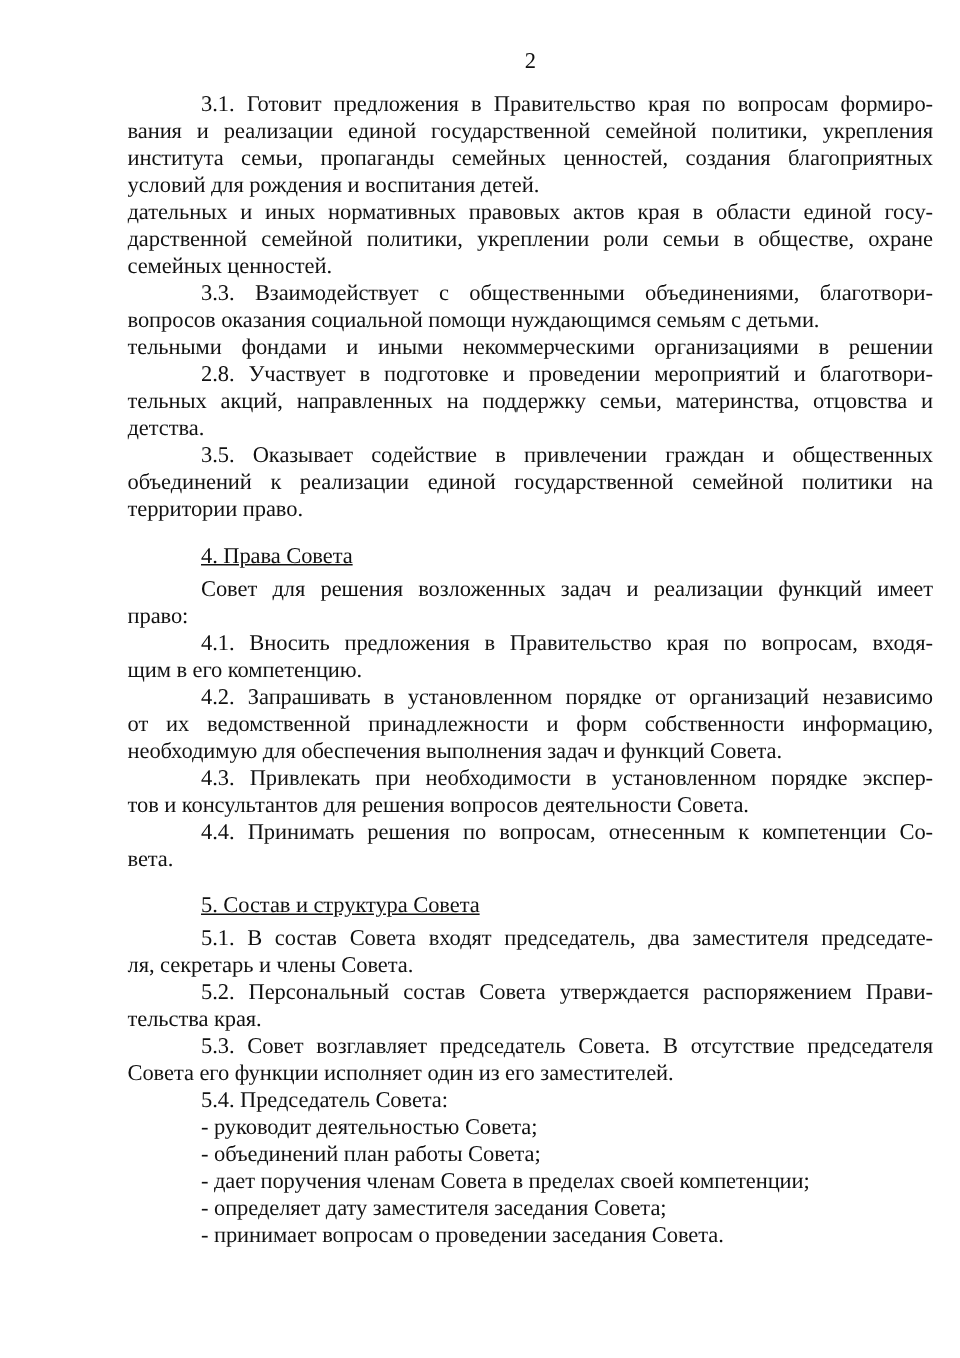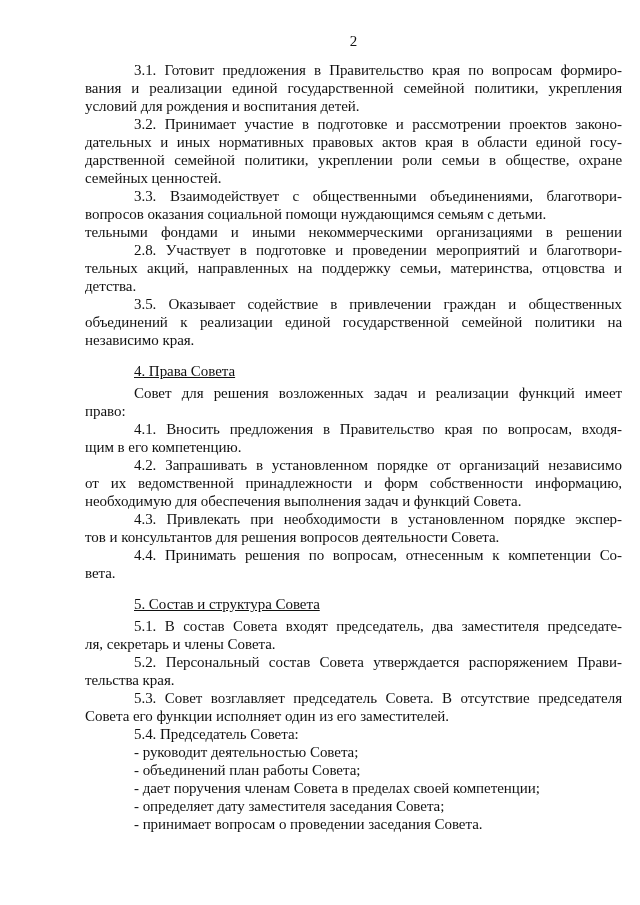--- a/index.html
+++ b/index.html
@@ -51,42 +51,42 @@
 </style>
 </head>
 <body>
 
 <div class="page">
   <div class="page-number">2</div>
   <div class="doc-body">
       <div class="para">
         <div class="ln j ind">3.1. Готовит предложения в Правительство края по вопросам формиро-</div>
         <div class="ln j">вания и реализации единой государственной семейной политики, укрепления</div>
+        <div class="ln j">института семьи, пропаганды семейных ценностей, создания благоприятных</div>
         <div class="ln">условий для рождения и воспитания детей.</div>
       </div>
       <div class="para">
-        <div class="ln j ind">3.2. Принимает участие в подготовке и рассмотрении проектов законо-</div>
         <div class="ln j">дательных и иных нормативных правовых актов края в области единой госу-</div>
         <div class="ln j">дарственной семейной политики, укреплении роли семьи в обществе, охране</div>
         <div class="ln">семейных ценностей.</div>
       </div>
       <div class="para">
         <div class="ln j ind">3.3. Взаимодействует с общественными объединениями, благотвори-</div>
         <div class="ln">вопросов оказания социальной помощи нуждающимся семьям с детьми.</div>
         <div class="ln j">тельными фондами и иными некоммерческими организациями в решении</div>
       </div>
       <div class="para">
         <div class="ln j ind">2.8. Участвует в подготовке и проведении мероприятий и благотвори-</div>
         <div class="ln j">тельных акций, направленных на поддержку семьи, материнства, отцовства и</div>
         <div class="ln">детства.</div>
       </div>
       <div class="para">
         <div class="ln j ind">3.5. Оказывает содействие в привлечении граждан и общественных</div>
         <div class="ln j">объединений к реализации единой государственной семейной политики на</div>
-        <div class="ln">независимо края.</div>
+        <div class="ln">территории право.</div>
       </div>
       <div class="heading">
         <div class="ln ind">4. Права Совета</div>
       </div>
       <div class="para">
         <div class="ln j ind">Совет для решения возложенных задач и реализации функций имеет</div>
         <div class="ln">право:</div>
       </div>
       <div class="para">
         <div class="ln j ind">4.1. Вносить предложения в Правительство края по вопросам, входя-</div>

